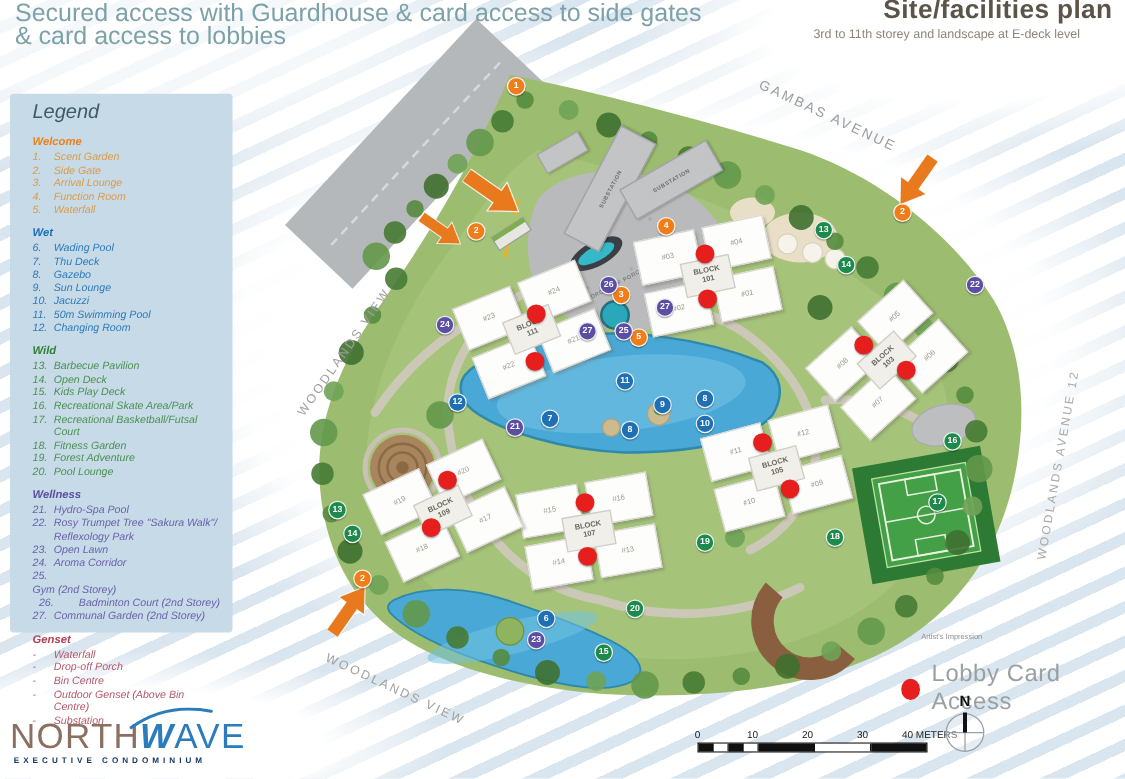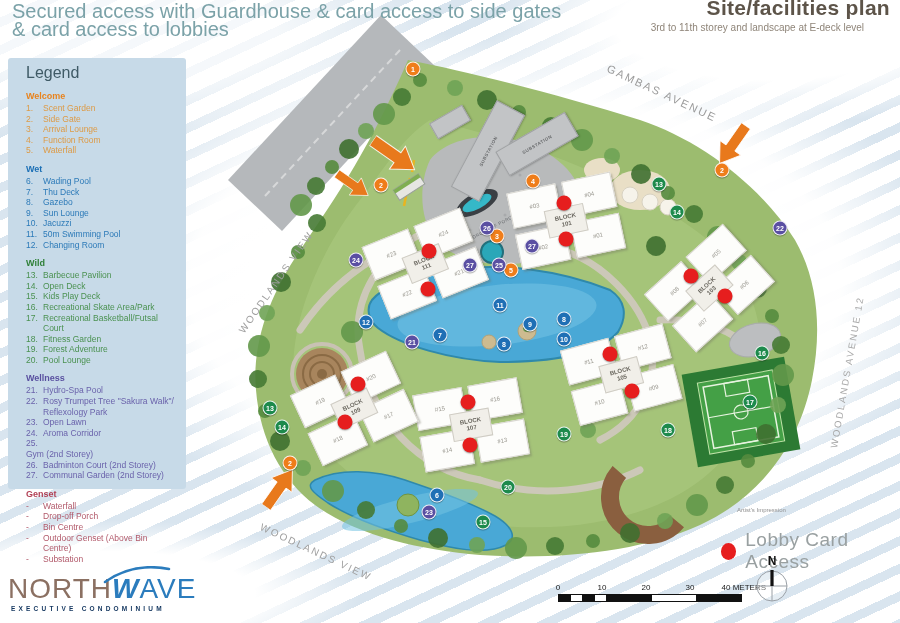--- a/index.html
+++ b/index.html
@@ -20,23 +20,24 @@
   #map-layer{position:absolute;inset:0;z-index:2;pointer-events:none;}
   
   #dev-header{position:absolute;left:12px;top:2px;z-index:4;}
   #dev-title{font-size:33px;font-weight:bold;color:#8d8d8d;letter-spacing:.5px;line-height:36px;}
   .dev-sub{font-size:20px;color:#7ba2a8;line-height:18px;}
   #plan-header{position:absolute;right:10px;top:-4px;z-index:4;text-align:right;}
   #plan-title{font-size:21px;font-weight:bold;color:#5d5449;letter-spacing:.3px;}
   #plan-sub{font-size:10px;color:#8f8579;margin-top:2px;padding-right:26px;}
   
   #legend-panel{
-    position:absolute;left:8px;top:58px;width:178px;height:431px;z-index:4;
+    position:absolute;left:8px;top:75px;width:178px;height:431px;z-index:4;
     background:#c7dae8;border-radius:3px;box-sizing:border-box;
     padding:6px 6px 0 18px;
+    font-style:italic;
   }
   #legend-title{font-size:16px;color:#3f5a66;margin-bottom:9px;}
   .lg-section{margin-bottom:8px;}
   .lg-head{font-weight:bold;font-size:9px;margin-bottom:2px;}
   .lg-row{display:flex;font-size:8.5px;line-height:10.6px;}
   .lg-num{width:17px;flex:none;}
   .lg-label{flex:1;padding-right:4px;}
   
   #logo{position:absolute;left:8px;top:574px;z-index:4;width:220px;}
   #logo-word{font-size:28px;line-height:30px;letter-spacing:1px;white-space:nowrap;}
@@ -527,21 +528,21 @@
             <span class="lg-label">Open Lawn</span>
           </div>
           <div class="lg-row" style="color: rgb(106, 98, 171);">
             <span class="lg-num">24.</span>
             <span class="lg-label">Aroma Corridor</span>
           </div>
           <div class="lg-row" style="color: rgb(106, 98, 171); flex-direction: column;">
             <span class="lg-num">25.</span>
             <span class="lg-label">Gym (2nd Storey)</span>
           </div>
-          <div class="lg-row" style="color: rgb(106, 98, 171);">
+          <div class="lg-row" style="color: rgb(106, 98, 171); text-align: right;">
             <span class="lg-num">26.</span>
             <span class="lg-label">Badminton Court (2nd Storey)</span>
           </div>
           <div class="lg-row" style="color: rgb(106, 98, 171);">
             <span class="lg-num">27.</span>
             <span class="lg-label">Communal Garden (2nd Storey)</span>
           </div>
         </div>
         <div class="lg-section">
           <div class="lg-head" style="color: rgb(178, 64, 85);">Genset</div>

